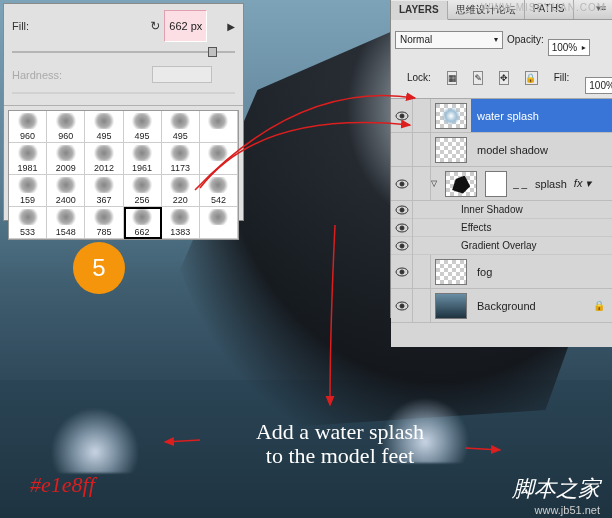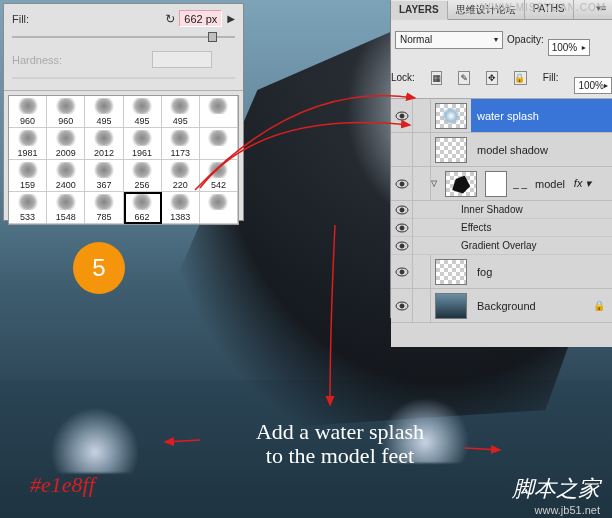--- a/index.html
+++ b/index.html
@@ -22,21 +22,21 @@
 }
 
 
 .brush-panel {
   position: absolute; left: 3px; top: 3px; width: 241px; height: 218px;
   background: #e1e1e1; border: 1px solid #8a8a8a;
 }
 .brush-size-row { display:flex; align-items:center; padding: 6px 8px 2px; font-size:11px; color:#333; }
 .brush-size-row .lbl { width: 40px; }
 .brush-size-row .reset { margin-left:auto; margin-right:4px; font-size:12px; cursor:pointer; }
-.size-field { display:inline-flex; align-items:center; background:#fcdfe4; border-top:1px solid #e0a0b0; border-left:1px solid #e0a0b0; border-right:1px solid #fff; border-bottom:1px solid #fff; padding:1px 4px; height:17px; margin-right:2px; }
+.size-field { display:inline-flex; align-items:center; background:#fcdfe4; border-top:1px solid #e0a0b0; border-left:1px solid #e0a0b0; border-right:1px solid #fff; border-bottom:1px solid #fff; padding:1px 4px; height:32px; margin-right:17px; }
 .size-field span { font-size:11px; color:#1a1a1a; }
 .arrow-tri { font-size:10px; color:#333; margin-left:3px; }
 .slider-track { position:relative; height:14px; margin:2px 8px 4px; }
 .slider-line { position:absolute; top:5px; left:0; right:0; height:2px; background:#b5b5b5; }
 .slider-thumb { position:absolute; top:1px; left:88%; width:9px; height:10px; background:#c0c0c0; border:1px solid #555; }
 .hardness-row { display:flex; align-items:center; padding:2px 8px; font-size:11px; color:#aaa; }
 .hardness-row .lbl{ width:50px; }
 .hardness-row .empty-field { margin-left:auto; width:60px; height:17px; background:#eaeaea; border:1px solid #c0c0c0; margin-right:12px; }
 .divider { height:1px; background:#b0b0b0; margin: 4px 0 0; }
 
@@ -56,21 +56,21 @@
 .tab.active { background:#d6d6d6; border-bottom:1px solid #d6d6d6; position:relative; top:1px; font-weight:bold; }
 .menu-btn { margin-left:auto; padding:3px 6px; cursor:pointer; font-size:9px; }
 
 .blend-row { display:flex; align-items:center; padding:3px 4px; gap:4px; }
 .dropdown { flex:0 0 108px; height:18px; background:#f8f8f8; border:1px solid #8a8a8a; display:flex; align-items:center; padding:0 4px; font-size:10px; cursor:pointer; }
 .dropdown .dd-arrow { margin-left:auto; font-size:8px; }
 .pct-box { width:42px; height:17px; background:#fff; border:1px solid #8a8a8a; font-size:10px; display:flex; align-items:center; padding:0 3px;margin-top:16px; }
 .pct-box .dd-arrow { margin-left:auto; font-size:8px; }
 .small-lbl { font-size:10px; }
 
-.lock-row { display:flex; align-items:center; padding:2px 0 4px; gap:16px; border-bottom:1px solid #aaa; }
+.lock-row { display:flex; align-items:center; padding:2px 16px 4px; gap:16px; border-bottom:1px solid #aaa; }
 .lock-row .icon-sq { width:14px; height:14px; border:1px solid #888; background:#eaeaea; display:flex; align-items:center; justify-content:center; font-size:9px; cursor:pointer; }
 
 .layer-list { height: 248px; overflow:hidden; background:#d6d6d6; }
 .layer-row { display:flex; align-items:center; height:34px; border-bottom:1px solid #bcbcbc; background:#d6d6d6; }
 .layer-row.selected .name-area { background:#3875d7; color:#fff; }
 .eye-col { width:22px; height:100%; display:flex; align-items:center; justify-content:center; border-right:1px solid #bcbcbc; cursor:pointer; }
 .eye-icon { width:14px; height:10px; }
 .link-col { width:18px; height:100%; border-right:1px solid #bcbcbc; }
 .thumb { width:32px; height:26px; margin:0 4px; border:1px solid #777; background: repeating-conic-gradient(#fff 0 25%, #ccc 0 50%) 0 0/8px 8px; position:relative; }
 .thumb.bg { background: linear-gradient(180deg,#6a8ea5,#1e3340); }
@@ -311,21 +311,21 @@
           <svg class="eye-icon" viewBox="0 0 14 10">
             <ellipse cx="7" cy="5" rx="6" ry="4" fill="none" stroke="#333" stroke-width="1"></ellipse>
             <circle cx="7" cy="5" r="2" fill="#333" stroke="#333"></circle>
           </svg>
         </div>
     <div class="link-col"></div>
     <span class="tri">▽</span>
     <div class="thumb model"></div>
     <div class="thumb vmask" style="width:22px"></div>
         <span style="font-size:10px;margin:0 2px">_ _</span>
-    <div class="name-area">model</div>
+    <div class="name-area">splash</div>
     <span class="fx-tag">fx ▾</span>
 
   </div>
       <div class="fx-sub fx-sub-wrap"><div class="eye-col">
           <svg class="eye-icon" viewBox="0 0 14 10">
             <ellipse cx="7" cy="5" rx="6" ry="4" fill="none" stroke="#333" stroke-width="1"></ellipse>
             <circle cx="7" cy="5" r="2" fill="#333" stroke="#333"></circle>
           </svg>
         </div>Inner Shadow</div>
       <div class="fx-sub fx-sub-wrap"><div class="eye-col">

